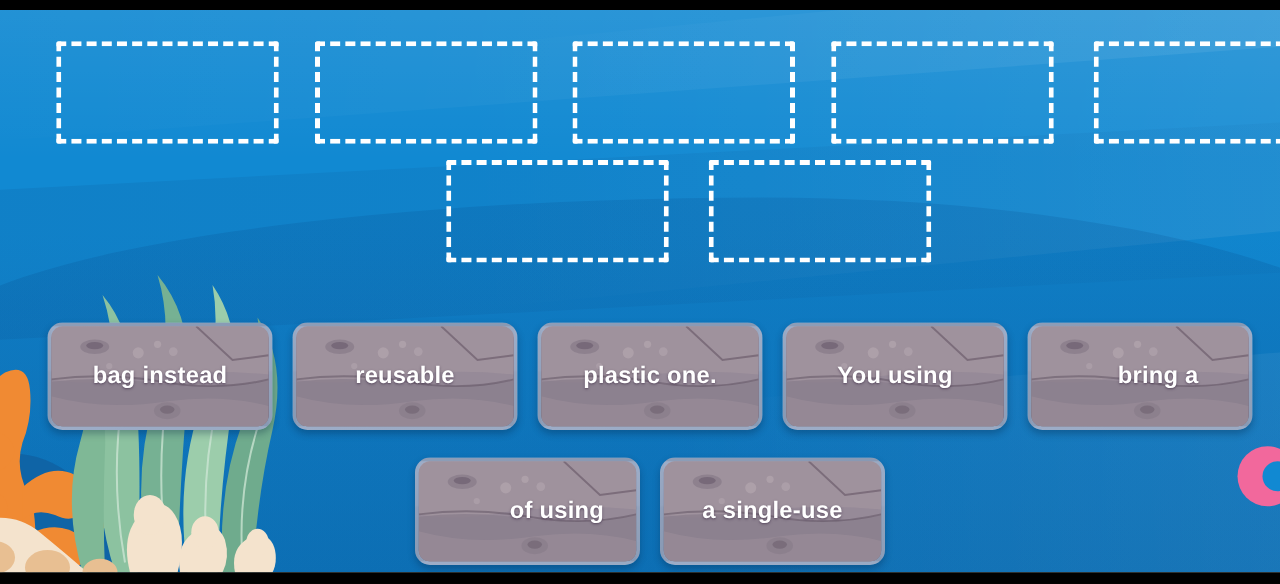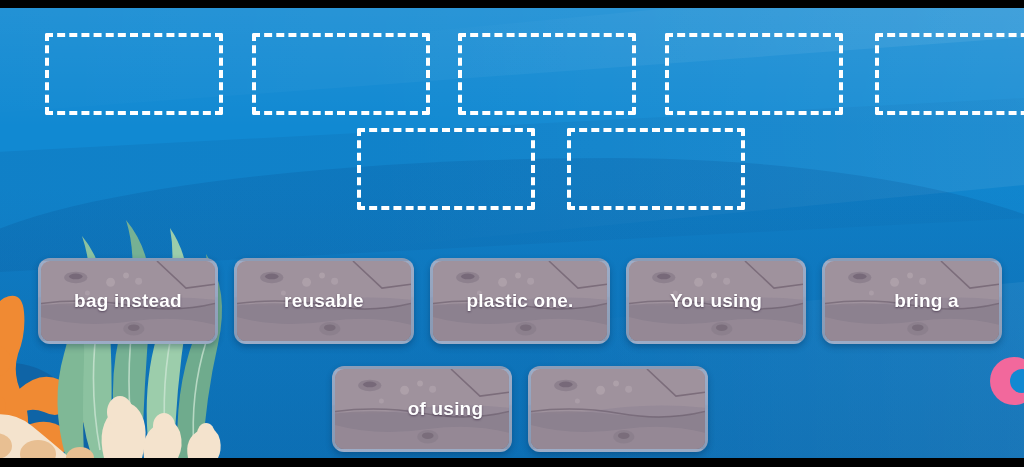--- a/index.html
+++ b/index.html
@@ -320,20 +320,21 @@
     <ellipse cx="36" cy="17" rx="12" ry="6" fill="#8a7d8b" opacity=".8"></ellipse>
     <ellipse cx="36" cy="16" rx="7" ry="3" fill="#6e6070" opacity=".7"></ellipse>
     <ellipse cx="96" cy="70" rx="11" ry="7" fill="#8a7d8b" opacity=".75"></ellipse>
     <ellipse cx="96" cy="69" rx="6" ry="3.4" fill="#6e6070" opacity=".6"></ellipse>
     <circle cx="72" cy="22" r="4.6" fill="#bfb1b9" opacity=".45"></circle>
     <circle cx="88" cy="15" r="3" fill="#bfb1b9" opacity=".45"></circle>
     <circle cx="101" cy="21" r="3.6" fill="#bfb1b9" opacity=".4"></circle>
     <circle cx="48" cy="33" r="2.6" fill="#bfb1b9" opacity=".35"></circle>
   </g>
 </svg>
+          <span class="txt">a single-use</span>
         </div>
       </div>
 
     <div id="pink-btn">
       <div class="hole"></div>
     </div>
   </div>
 
   <div class="bar bar-top"></div>
   <div class="bar bar-bottom"></div>

